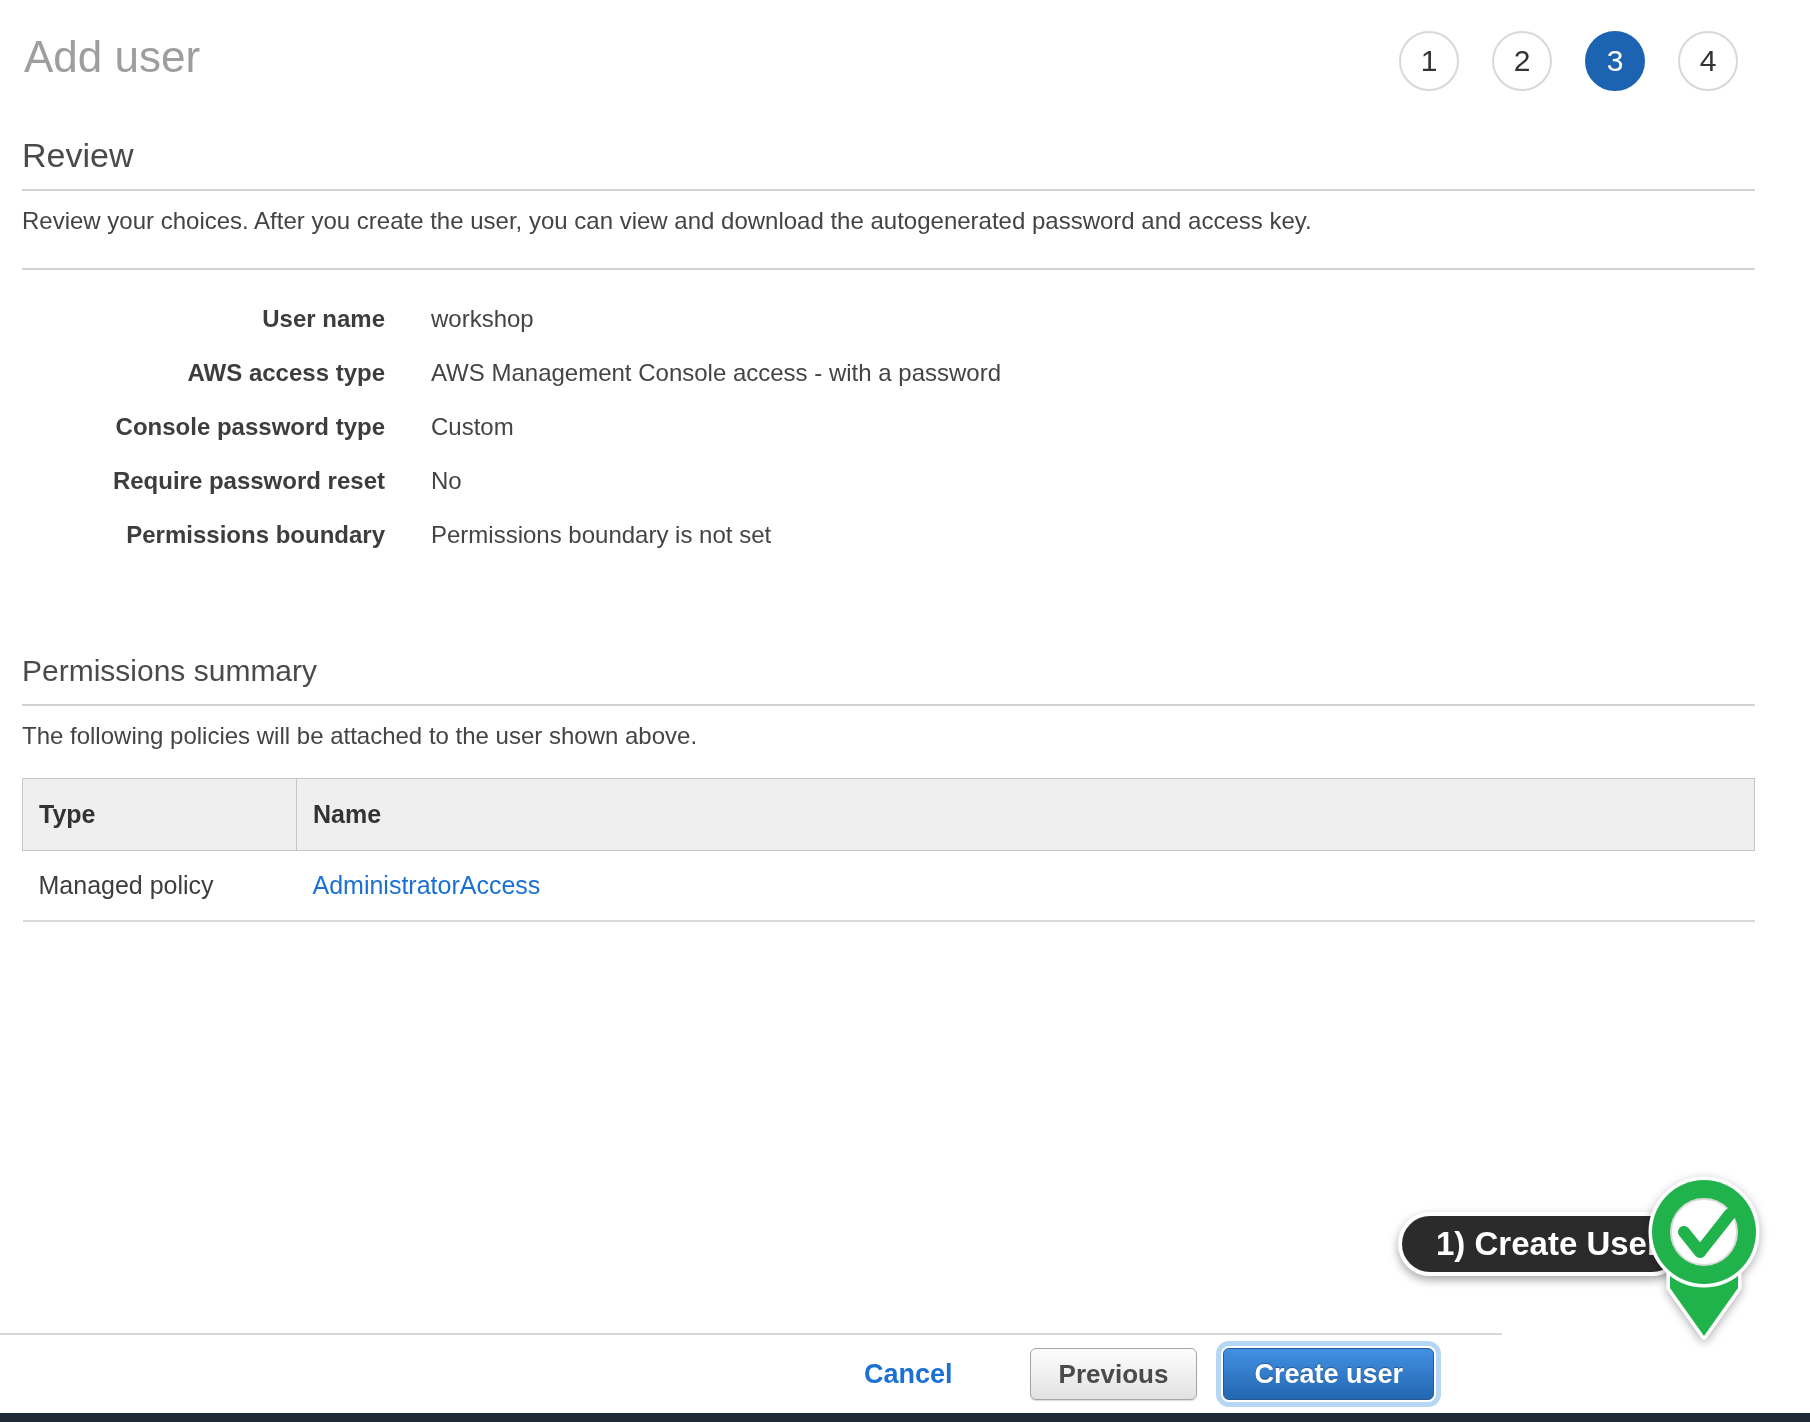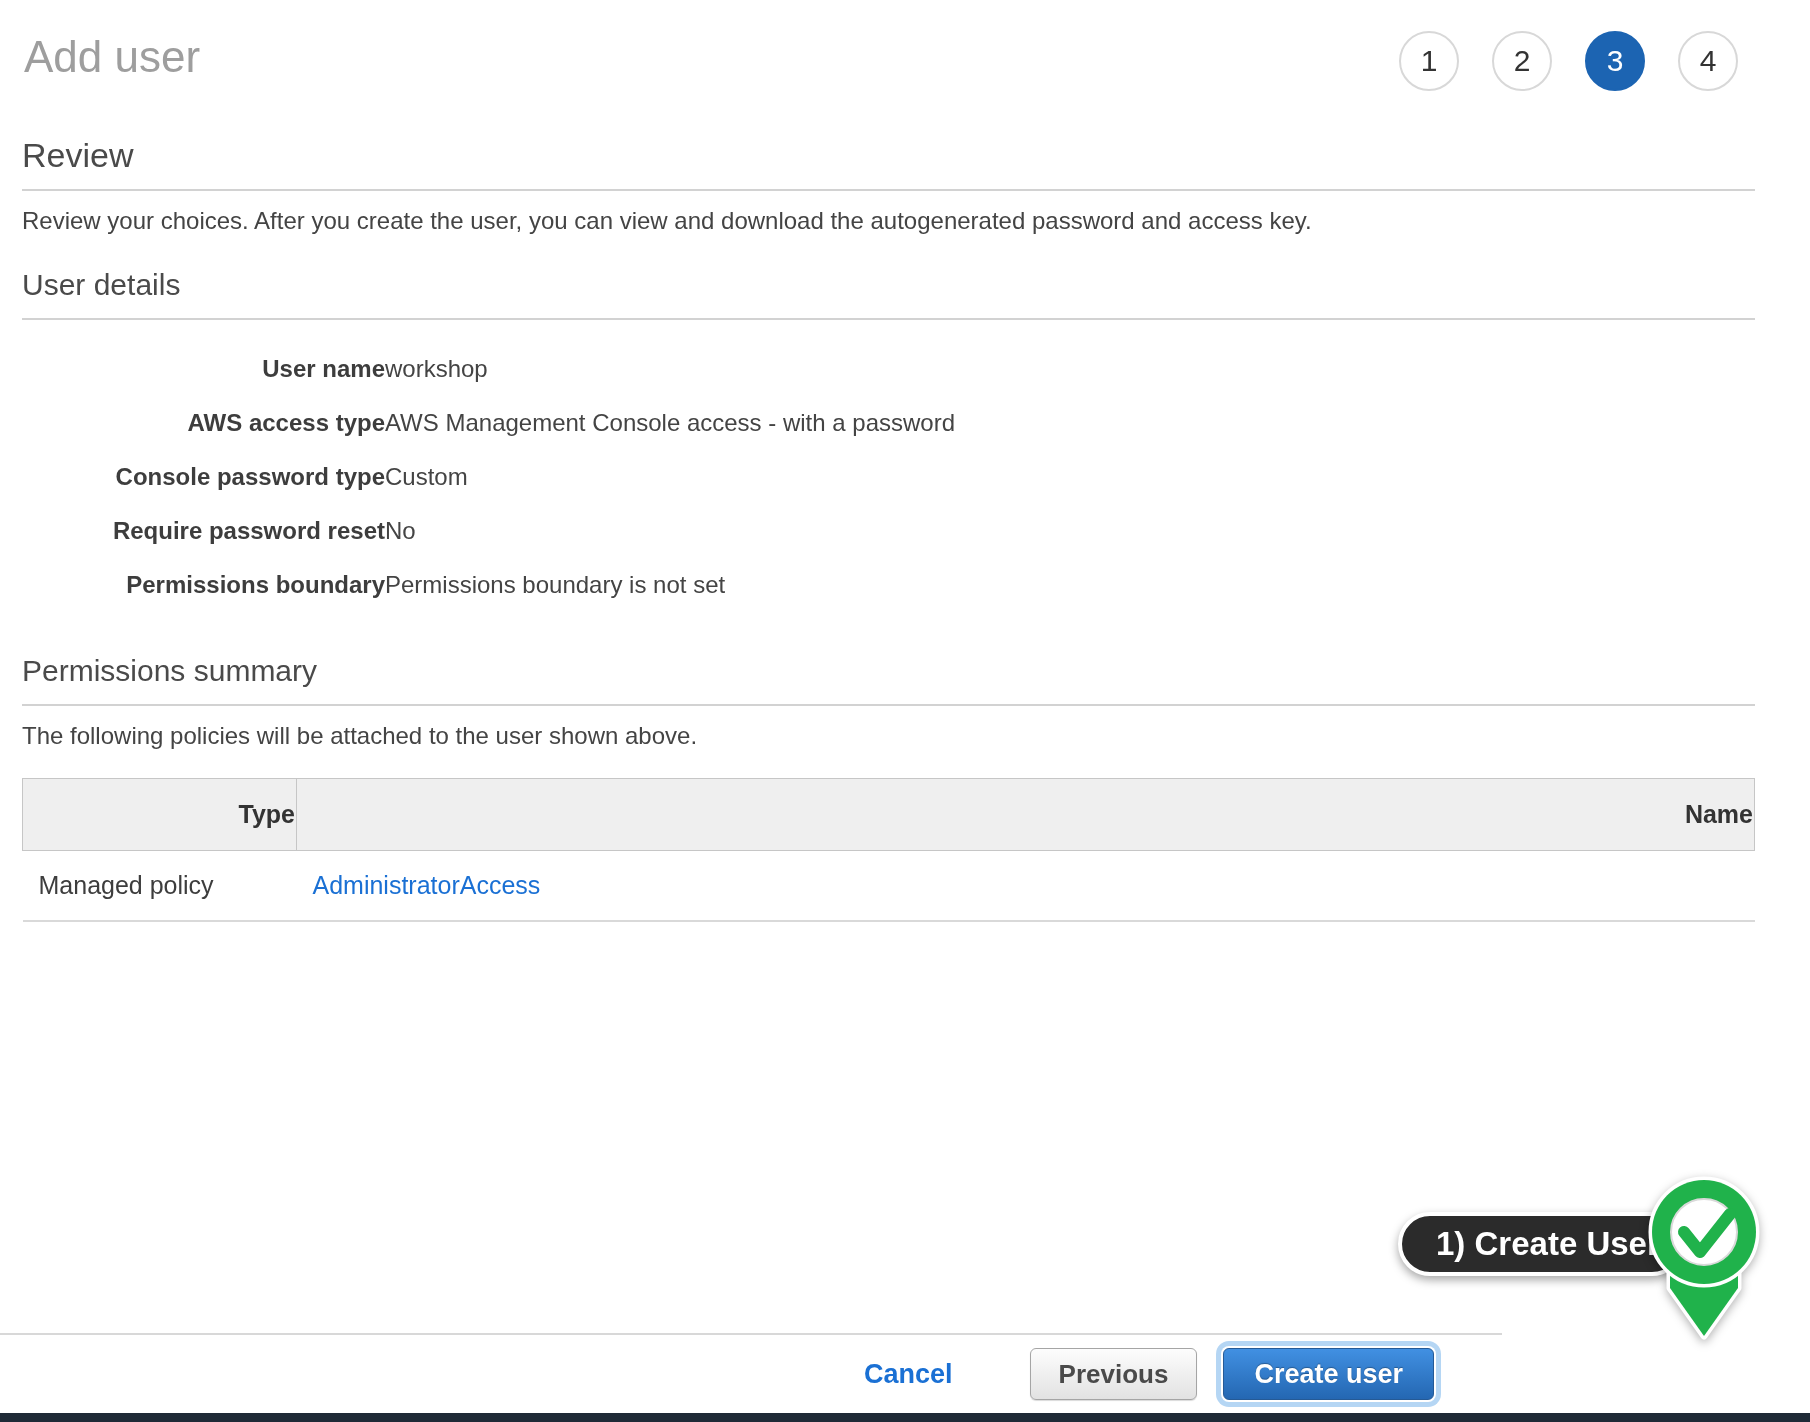--- a/index.html
+++ b/index.html
@@ -37,33 +37,33 @@
   }
   h3.sec-title {
     margin:0 0 16px 0; font-size:30px; font-weight:400; color:#4a4a4a;
   }
   .rule { border:none; border-top:2px solid #d2d2d2; margin:0; }
   .sec-desc { margin:16px 0 0 0; font-size:24px; color:#444; }
 
   
   .kv { margin-top:22px; }
   .kv-row {
-    display:grid; grid-template-columns:363px 1fr; 
+    display:grid; grid-template-columns:363px 1fr; column-gap:46px;
     padding:13px 0;
   }
   .kv-label { text-align:right; font-weight:bold; font-size:24px; color:#3d3d3d; }
   .kv-value { font-size:24px; color:#444; }
 
   
   table.policy-table {
     margin-top:28px; width:100%; border-collapse:collapse;
   }
   .policy-table th {
     background:#efefef; border:1px solid #c6c6c6;
-    height:72px; text-align:right; padding-left:16px;
+    height:72px; text-align:left; padding-left:16px;
     font-size:25px; color:#333; font-weight:bold;
   }
   .policy-table th.col-type { width:274px; }
   .policy-table td {
     height:70px; padding-left:16px; font-size:25px; color:#3d3d3d;
     border-bottom:2px solid #d9d9d9;
   }
   a.policy-link { color:#1a70d4; text-decoration:none; cursor:pointer; }
 
   
@@ -127,21 +127,20 @@
   <div class="step">4</div>
 </div>
 
 <div class="section sec-review">
   <h2 class="sec-title">Review</h2>
   <hr class="rule">
   <p class="sec-desc">Review your choices. After you create the user, you can view and download the autogenerated password and access key.</p>
 </div>
 
 <div class="section sec-details">
-  <h3 class="sec-title">User details</h3>
   <hr class="rule">
   <div class="kv">
     <div class="kv-row">
       <div class="kv-label">User name</div>
       <div class="kv-value">workshop</div>
     </div>
     <div class="kv-row">
       <div class="kv-label">AWS access type</div>
       <div class="kv-value">AWS Management Console access - with a password</div>
     </div>

